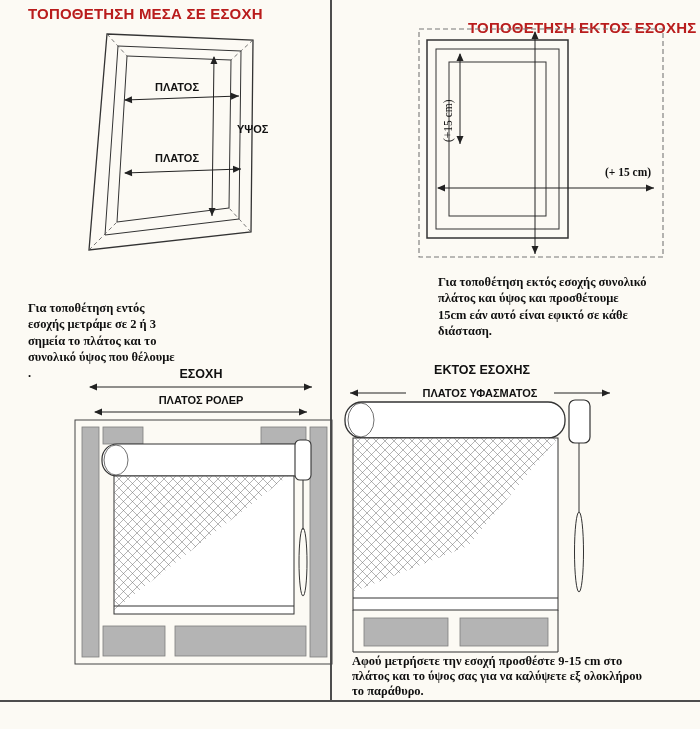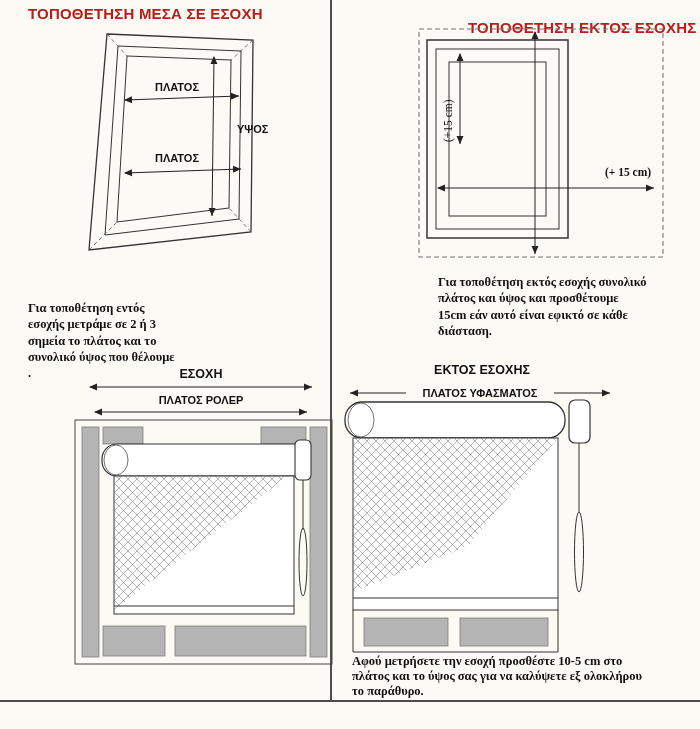--- a/index.html
+++ b/index.html
@@ -148,13 +148,13 @@
   </g>
   <g>
     <line x1="13" y1="250" x2="13" y2="292" stroke="#333" stroke-width="1"></line>
     <line x1="218" y1="250" x2="218" y2="292" stroke="#333" stroke-width="1"></line>
     <line x1="13" y1="292" x2="218" y2="292" stroke="#333" stroke-width="1"></line>
     <rect x="24" y="258" width="84" height="28" fill="#b4b4b4" stroke="#7d7d7d" stroke-width="0.8"></rect>
     <rect x="120" y="258" width="88" height="28" fill="#b4b4b4" stroke="#7d7d7d" stroke-width="0.8"></rect>
   </g>
 </svg>
 
-<div class="abs caption" style="left:352px;top:654px;width:300px;line-height:1.18;">Αφού μετρήσετε την εσοχή προσθέστε 10-5 cm στο πλάτος και το ύψος σας για να καλύψετε εξ ολοκλήρου το παράθυρο.</div>
+<div class="abs caption" style="left:352px;top:654px;width:300px;line-height:1.18;">Αφού μετρήσετε την εσοχή προσθέστε 9-15 cm στο πλάτος και το ύψος σας για να καλύψετε εξ ολοκλήρου το παράθυρο.</div>
 
 </body></html>

